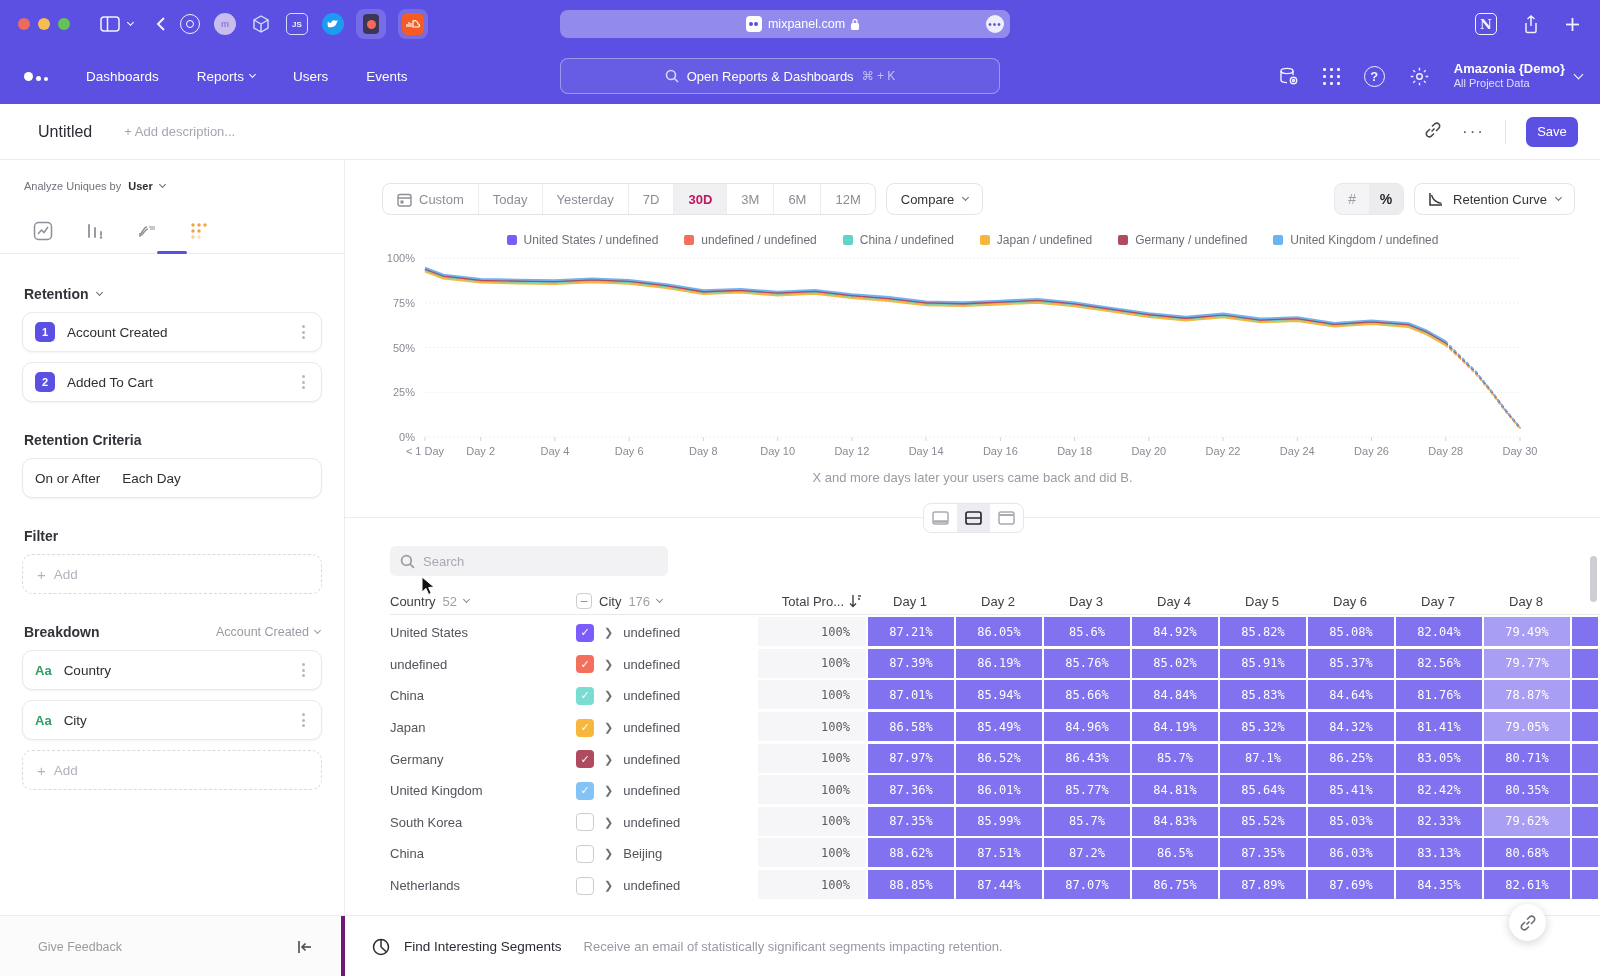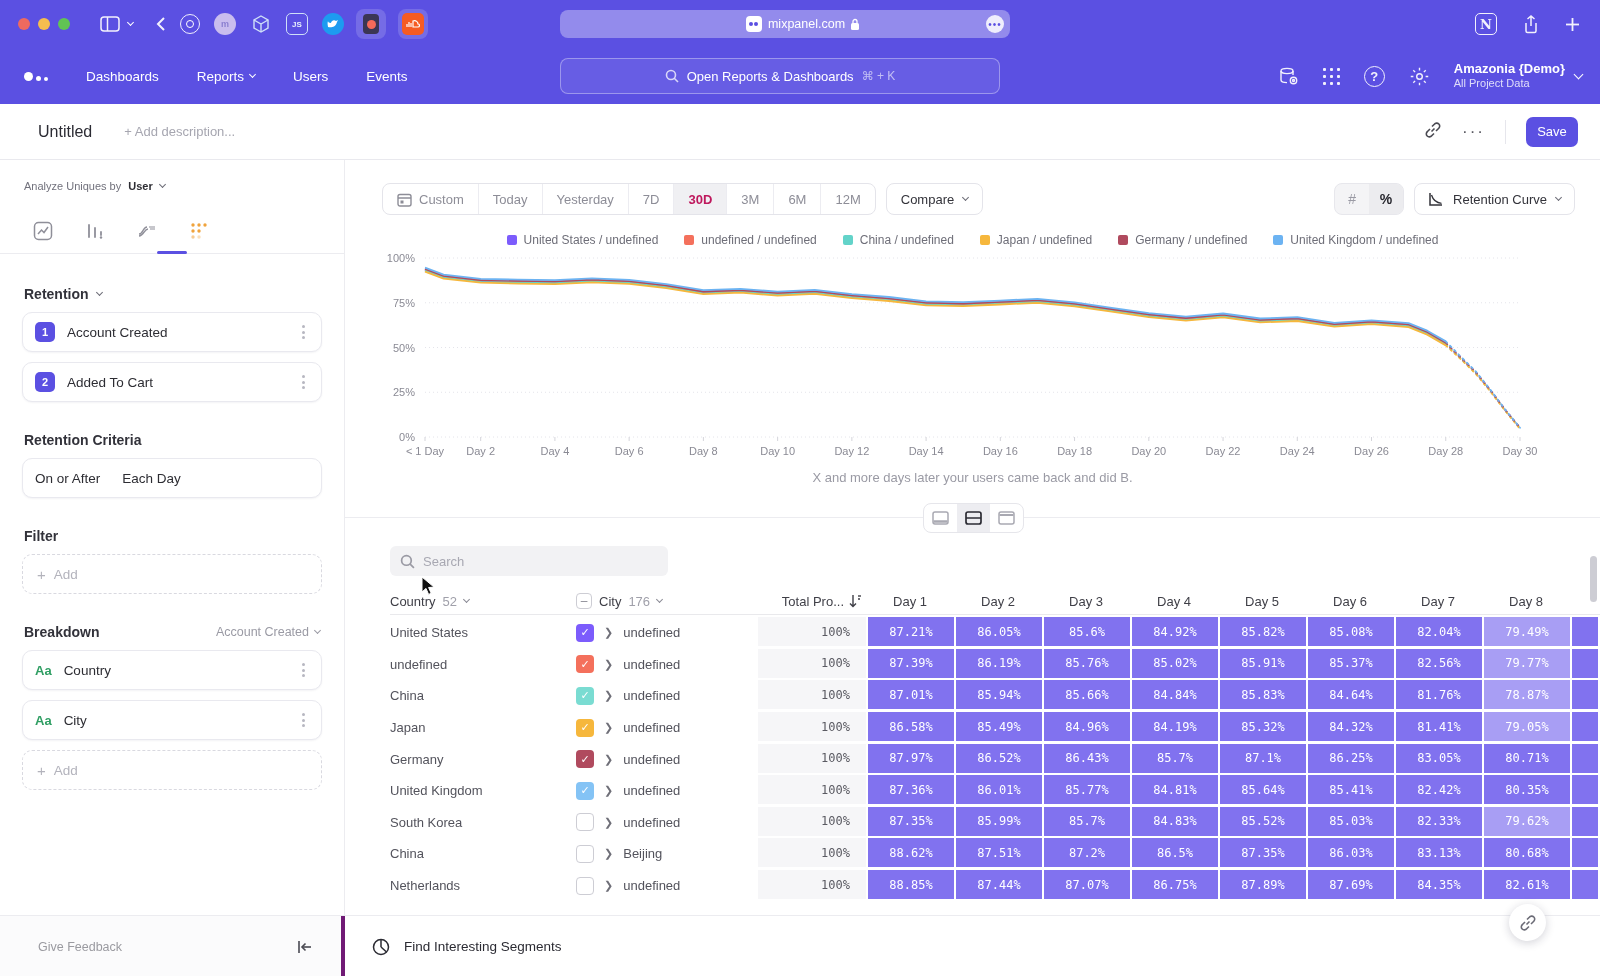--- a/index.html
+++ b/index.html
@@ -775,20 +775,21 @@
           <polyline points="8.5,3.5 5,7 8.5,10.5"></polyline>
         </svg>
     </span>
   </div>
   <div id="segments">
     <svg width="18" height="18" viewBox="0 0 18 18" fill="none" stroke="#2b2b33" stroke-width="1.5">
         <circle cx="9" cy="9" r="7.5"></circle>
         <path d="M9 9V1.5M9 9l5.5 5"></path>
       </svg>
     <span class="st">Find Interesting Segments</span>
+    <span class="sd">Receive an email of statistically significant segments impacting retention.</span>
   </div>
 </div>
 
 <div id="float-link">
   <svg width="18" height="18" viewBox="0 0 18 18" fill="none" stroke="currentColor" stroke-width="1.6">
       <path d="M7.5 10.5l3-3M6 8l-2.5 2.5a3 3 0 104.2 4.2L10 12.5M12 10l2.5-2.5a3 3 0 10-4.2-4.2L8 5.5"></path>
     </svg>
 </div>
 <div id="vscroll"></div>
 

